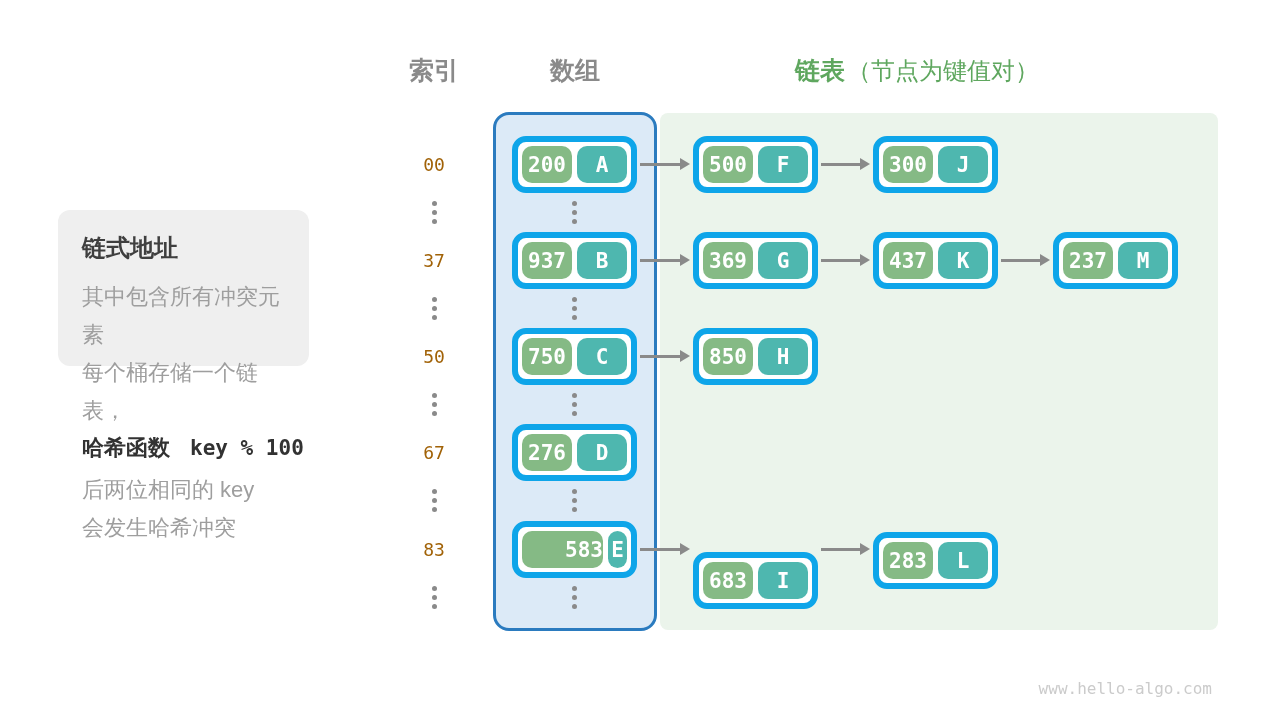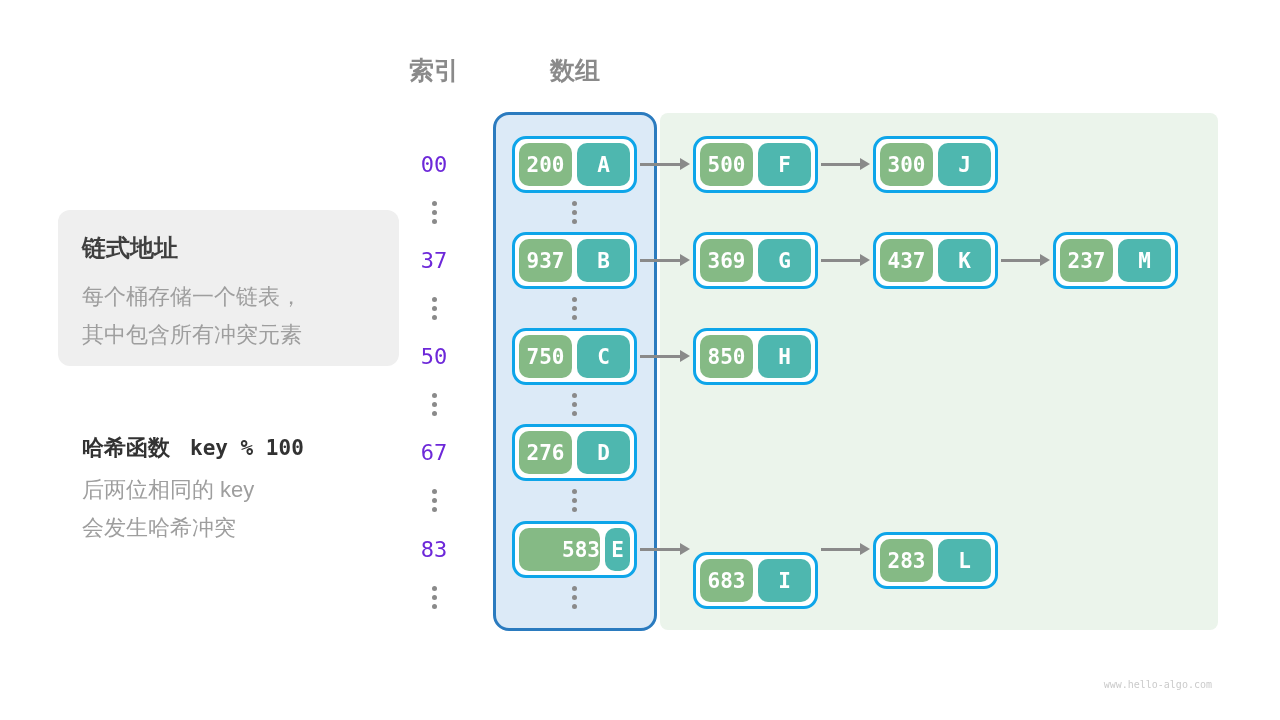--- a/index.html
+++ b/index.html
@@ -24,21 +24,21 @@
   }
   .hdr-index { left: 404px; width: 60px; text-align: center; }
   .hdr-array { left: 493px; width: 164px; text-align: center; }
   .hdr-chain { left: 795px; color: #5fa75f; }
   .hdr-chain .chain-note { font-weight: 400; font-size: 24px; margin-left: 2px; }
 
   
   .info-box {
     position: absolute;
     left: 58px; top: 210px;
-    width: 341px; height: 156px;
+    width: 251px; height: 156px;
     background: #efefef;
     border-radius: 12px;
     box-sizing: border-box;
     padding: 22px 24px;
   }
   .info-title { font-size: 24px; font-weight: 700; color: #3f3f3f; margin-bottom: 14px; }
   .info-line { font-size: 22px; color: #9e9e9e; line-height: 38px; }
 
   
   .hash-note { position: absolute; left: 82px; top: 433px; }
@@ -63,21 +63,21 @@
     width: 558px; height: 517px;
     background: #ebf4eb;
     border-radius: 8px;
   }
 
   
   .node {
     position: absolute;
     width: 125px; height: 57px;
     background: #ffffff;
-    border: 3px solid #0ea5e9;
+    border: 6px solid #0ea5e9;
     border-radius: 14px;
     box-sizing: border-box;
     display: flex;
     gap: 5px;
     padding: 4px;
     z-index: 3;
   }
   .pill {
     flex: 1;
     border-radius: 10px;
@@ -106,22 +106,22 @@
     border-top: 6.5px solid transparent;
     border-bottom: 6.5px solid transparent;
   }
 
   
   .row-index {
     position: absolute;
     width: 72px;
     text-align: center;
     font-family: "DejaVu Sans Mono", "Liberation Mono", monospace;
-    font-size: 22px;
-    color: #6d28d9;
+    font-size: 18px;
+    color: #a16207;
     line-height: 57px;
     height: 57px;
   }
   .dots {
     position: absolute;
     display: flex;
     flex-direction: column;
     gap: 4px;
     z-index: 3;
   }
@@ -129,36 +129,39 @@
     width: 5px; height: 5px;
     border-radius: 50%;
     background: #8a8a8a;
   }
 
   
   .watermark {
     position: absolute;
     right: 68px; top: 679px;
     font-family: "DejaVu Sans Mono", "Liberation Mono", monospace;
-    font-size: 10px;
+    font-size: 16px;
     color: #cbcbcb;
   }
 </style>
 </head>
 <body>
 
 <div class="canvas">
 
   <div class="col-header hdr-index">索引</div>
   <div class="col-header hdr-array">数组</div>
+  <div class="col-header hdr-chain">
+    <span>链表</span><span class="chain-note">（节点为键值对）</span>
+  </div>
 
   <div class="info-box">
     <div class="info-title">链式地址</div>
+    <div class="info-line">其中包含所有冲突元素</div>
     <div class="info-line">每个桶存储一个链表，</div>
-    <div class="info-line">其中包含所有冲突元素</div>
   </div>
 
   <div class="hash-note">
     <div class="hash-title">
       <span>哈希函数</span><span class="code">key % 100</span>
     </div>
     <div class="hash-lines">
       <div class="hash-line">后两位相同的 key</div>
       <div class="hash-line">会发生哈希冲突</div>
     </div>

